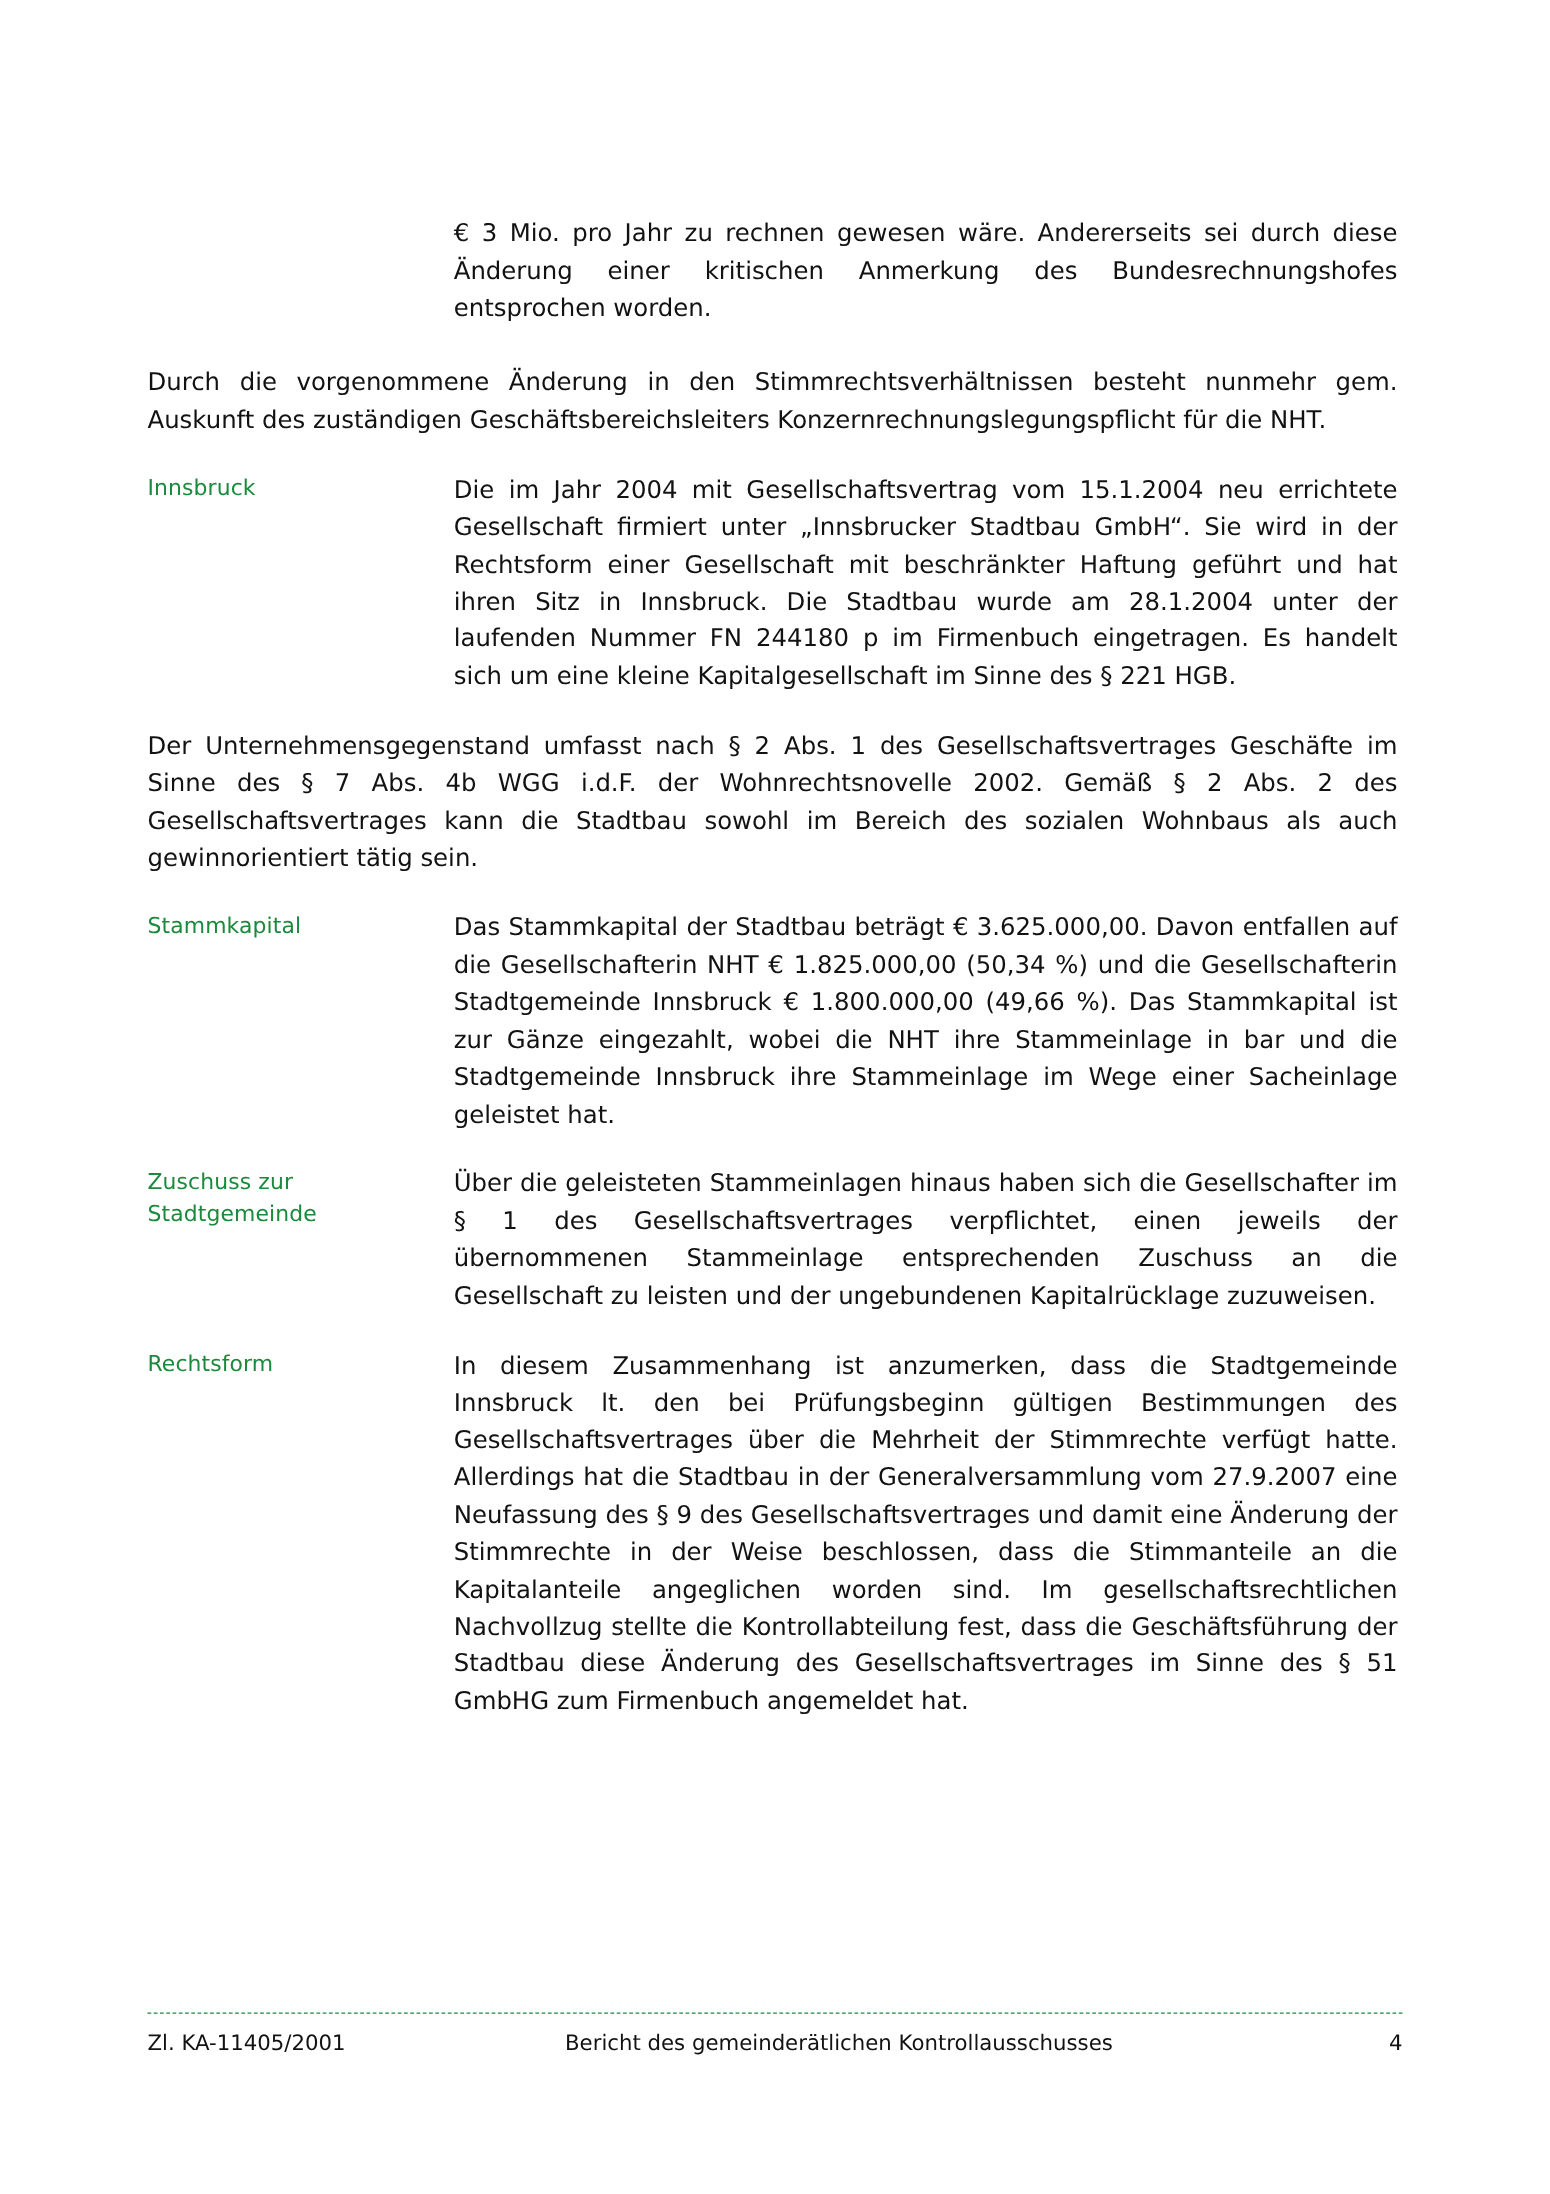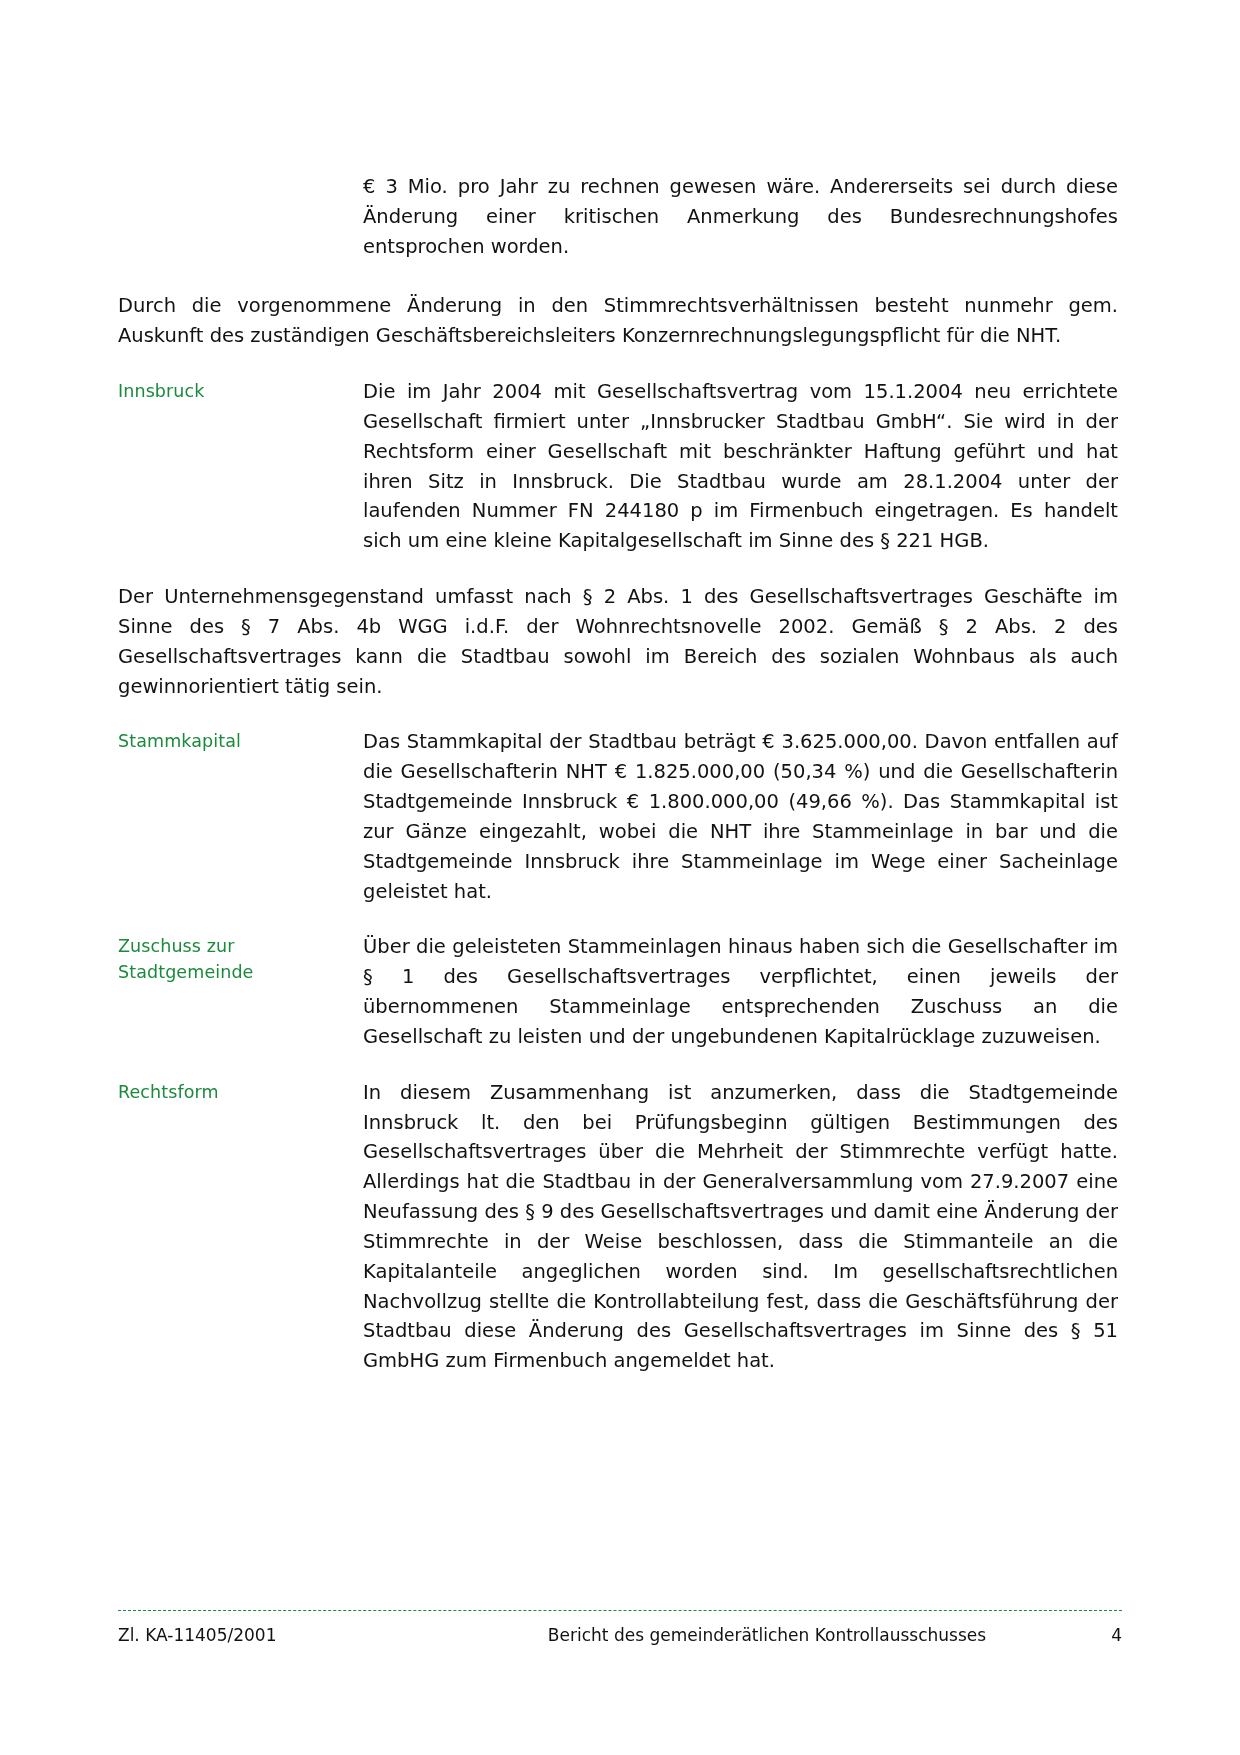--- a/index.html
+++ b/index.html
@@ -66,21 +66,21 @@
     display: flex;
     align-items: baseline;
     font-size: 17px;
     color: #121212;
   }
   .footer-left {
     flex: 0 0 300px;
   }
   .footer-center {
     flex: 1;
-    text-align: center;
+    text-align: left;
     padding-left: 34px;
   }
   .footer-right {
     flex: 0 0 40px;
     text-align: right;
   }
 </style>
 </head>
 <body>
 

